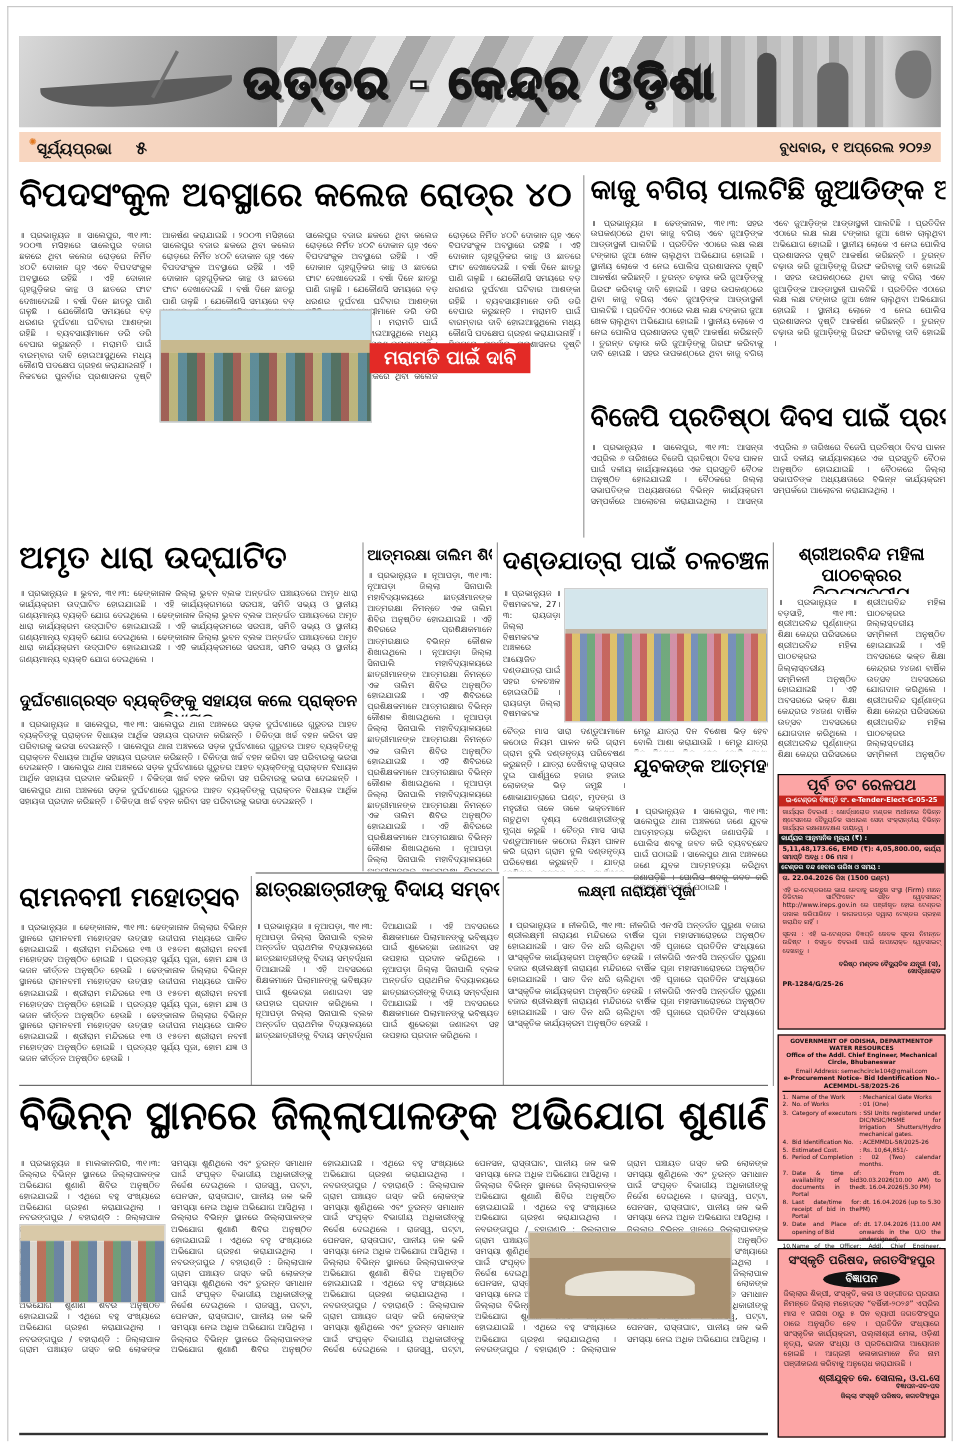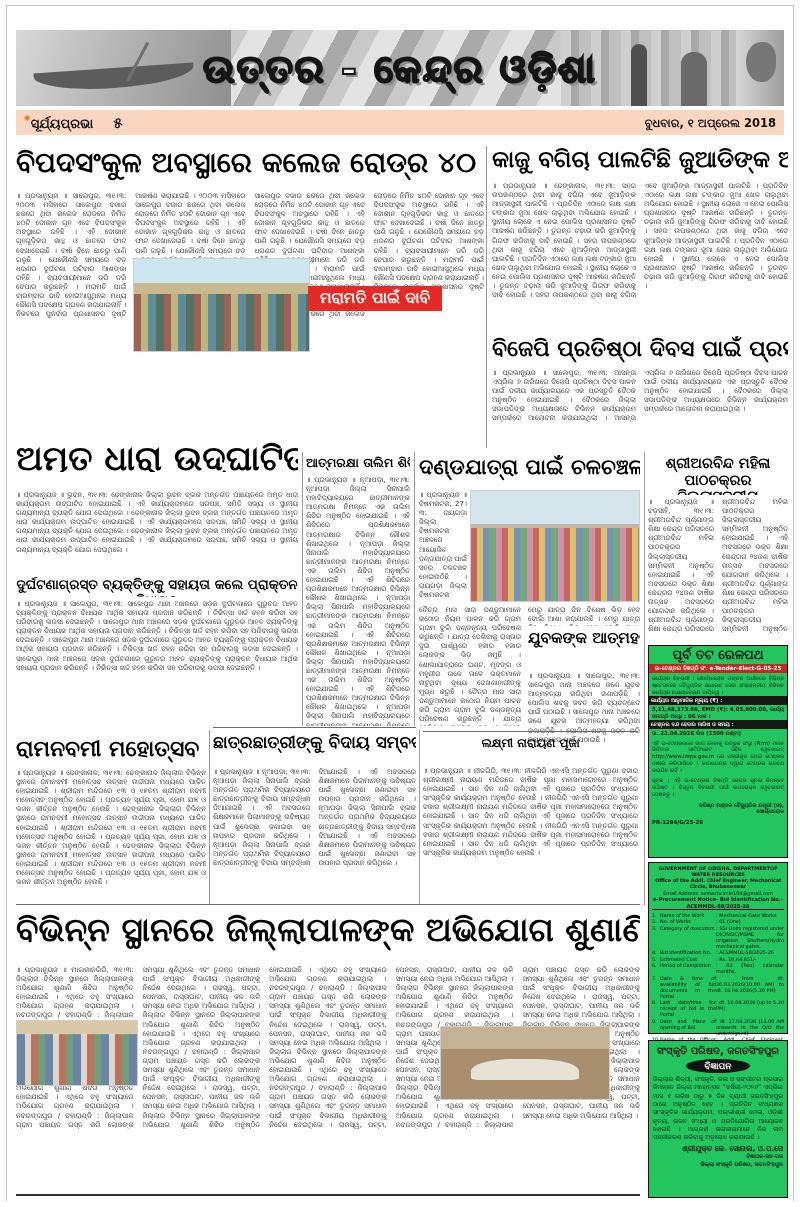--- a/index.html
+++ b/index.html
@@ -51,21 +51,21 @@
       background:repeating-linear-gradient(90deg,rgba(200,50,50,.6) 0 6px,rgba(240,200,70,.6) 6px 12px,rgba(70,120,200,.6) 12px 18px,rgba(60,160,100,.6) 18px 25px,rgba(220,120,170,.6) 25px 31px)}
   .ph-group{background:linear-gradient(#d9c9a8 0 22%,#b3a78c 22% 100%)}
   .ph-group::after{content:"";position:absolute;left:0;top:20%;width:100%;height:80%;
       background:repeating-linear-gradient(90deg,rgba(60,110,180,.6) 0 8px,rgba(235,235,235,.7) 8px 14px,rgba(190,80,60,.6) 14px 21px,rgba(70,150,110,.6) 21px 28px)}
   .ph-meet{background:linear-gradient(#c4b294 0 30%,#a78f6f 30% 100%)}
   .ph-meet::after{content:"";position:absolute;left:18%;top:45%;width:64%;height:28%;
       background:#e7e2d6;border-radius:40% 40% 10% 10%/60% 60% 10% 10%}
   .badge-red{background:#e32a26;color:#fff;font-weight:bold;text-align:center;
       font-size:15.5px;line-height:25px;white-space:nowrap;overflow:hidden}
   
-  .boxed{border:1px solid #000;background:#22c55e;box-sizing:border-box}
+  .boxed{border:1px solid #000;background:#fca5a5;box-sizing:border-box}
   .rail{font-size:5.4px;line-height:1.25;text-align:justify;padding:2px 3px}
   .rail-title{font-size:13px;font-weight:bold;text-align:center;white-space:nowrap;overflow:hidden;padding:1px 0}
   .redbar{background:#c6261f;color:#fff;font-weight:bold;font-size:5.6px;text-align:center;
       line-height:9px;white-space:nowrap;overflow:hidden}
   .blkbar{background:#161616;color:#fff;font-weight:bold;font-size:5.4px;line-height:8.5px;
       padding:0 2px;white-space:nowrap;overflow:hidden}
   .sig{text-align:right;font-weight:bold}
   .notice{font-size:4.9px;line-height:1.22;padding:2px 3px;text-align:justify}
   .notice .ttl{font-weight:bold;text-align:center;font-size:4.9px;line-height:1.25}
   .notice .bid{font-weight:bold;text-align:center;border-bottom:1px solid #000;margin:1px 0 2px;font-size:5.1px}
@@ -98,21 +98,21 @@
     <div class="abs b-fig2"></div>
   </div>
   <div class="abs b-face">
     <div class="abs b-head"></div>
   </div>
 </div>
 <div class="abs banner-title">ଉତ୍ତର - କେନ୍ଦ୍ର ଓଡ଼ିଶା</div>
 
 <div class="abs datebar">
   <span class="masthead"><span class="sun">✺</span><span>ସୂର୍ଯ୍ୟପ୍ରଭା</span><span class="pageno">୫</span></span>
-  <span class="dateline-top">ବୁଧବାର, ୧ ଅପ୍ରେଲ 2018</span>
+  <span class="dateline-top">ବୁଧବାର, ୧ ଅପ୍ରେଲ ୨୦୨୬</span>
 </div>
 
 <div class="abs hl" style="left:16px;top:146px;width:468px;height:42px;font-size:28px">ବିପଦସଂକୁଳ ଅବସ୍ଥାରେ କଲେଜ ରୋଡ୍‌ର ୪୦ ଦୋକାନ ଗୃହ</div>
 <div class="abs bt cols4" style="left:16px;top:192px;width:468px;height:256px">
   <b class="dl">॥ ପ୍ରଭାନ୍ୟୁଜ ॥ ସାଲେପୁର, ୩୧।୩:</b>
   <span>୨୦୦୩ ମସିହାରେ ସାଲେପୁର ବଜାର ଛକରେ ଥିବା କଲେଜ ରୋଡ଼ରେ ନିର୍ମିତ ୪୦ଟି ଦୋକାନ ଗୃହ ଏବେ ବିପଦସଂକୁଳ ଅବସ୍ଥାରେ ରହିଛି । ଏହି ଦୋକାନ ଗୃହଗୁଡ଼ିକର କାନ୍ଥ ଓ ଛାତରେ ଫାଟ ଦେଖାଦେଇଛି । ବର୍ଷା ଦିନେ ଛାତରୁ ପାଣି ଗଳୁଛି । ଯେକୌଣସି ସମୟରେ ବଡ଼ ଧରଣର ଦୁର୍ଘଟଣା ଘଟିବାର ଆଶଙ୍କା ରହିଛି । ବ୍ୟବସାୟୀମାନେ ଡରି ଡରି ବେପାର କରୁଛନ୍ତି । ମରାମତି ପାଇଁ ବାରମ୍ବାର ଦାବି ହୋଇଆସୁଥିଲେ ମଧ୍ୟ କୌଣସି ପଦକ୍ଷେପ ଗ୍ରହଣ କରାଯାଇନାହିଁ । ନିକଟରେ ପୁନର୍ବାର ପ୍ରଶାସନର ଦୃଷ୍ଟି ଆକର୍ଷଣ କରାଯାଇଛି । ୨୦୦୩ ମସିହାରେ ସାଲେପୁର ବଜାର ଛକରେ ଥିବା କଲେଜ ରୋଡ଼ରେ ନିର୍ମିତ ୪୦ଟି ଦୋକାନ ଗୃହ ଏବେ ବିପଦସଂକୁଳ ଅବସ୍ଥାରେ ରହିଛି । ଏହି ଦୋକାନ ଗୃହଗୁଡ଼ିକର କାନ୍ଥ ଓ ଛାତରେ ଫାଟ ଦେଖାଦେଇଛି । ବର୍ଷା ଦିନେ ଛାତରୁ ପାଣି ଗଳୁଛି । ଯେକୌଣସି ସମୟରେ ବଡ଼ ଧରଣର ଦୁର୍ଘଟଣା ଘଟିବାର ଆଶଙ୍କା ରହିଛି । ବ୍ୟବସାୟୀମାନେ ଡରି ଡରି ବେପାର କରୁଛନ୍ତି । ମରାମତି ପାଇଁ ବାରମ୍ବାର ଦାବି ହୋଇଆସୁଥିଲେ ମଧ୍ୟ କୌଣସି ପଦକ୍ଷେପ ଗ୍ରହଣ କରାଯାଇନାହିଁ । ନିକଟରେ ପୁନର୍ବାର ପ୍ରଶାସନର ଦୃଷ୍ଟି ଆକର୍ଷଣ କରାଯାଇଛି । ୨୦୦୩ ମସିହାରେ ସାଲେପୁର ବଜାର ଛକରେ ଥିବା କଲେଜ ରୋଡ଼ରେ ନିର୍ମିତ ୪୦ଟି ଦୋକାନ ଗୃହ ଏବେ ବିପଦସଂକୁଳ ଅବସ୍ଥାରେ ରହିଛି । ଏହି ଦୋକାନ ଗୃହଗୁଡ଼ିକର କାନ୍ଥ ଓ ଛାତରେ ଫାଟ ଦେଖାଦେଇଛି । ବର୍ଷା ଦିନେ ଛାତରୁ ପାଣି ଗଳୁଛି । ଯେକୌଣସି ସମୟରେ ବଡ଼ ଧରଣର ଦୁର୍ଘଟଣା ଘଟିବାର ଆଶଙ୍କା ରହିଛି । ବ୍ୟବସାୟୀମାନେ ଡରି ଡରି ବେପାର କରୁଛନ୍ତି । ମରାମତି ପାଇଁ ବାରମ୍ବାର ଦାବି ହୋଇଆସୁଥିଲେ ମଧ୍ୟ କୌଣସି ପଦକ୍ଷେପ ଗ୍ରହଣ କରାଯାଇନାହିଁ । ନିକଟରେ ପୁନର୍ବାର ପ୍ରଶାସନର ଦୃଷ୍ଟି ଆକର୍ଷଣ କରାଯାଇଛି । ୨୦୦୩ ମସିହାରେ ସାଲେପୁର ବଜାର ଛକରେ ଥିବା କଲେଜ ରୋଡ଼ରେ ନିର୍ମିତ ୪୦ଟି ଦୋକାନ ଗୃହ ଏବେ ବିପଦସଂକୁଳ ଅବସ୍ଥାରେ ରହିଛି । ଏହି ଦୋକାନ ଗୃହଗୁଡ଼ିକର କାନ୍ଥ ଓ ଛାତରେ ଫାଟ ଦେଖାଦେଇଛି । ବର୍ଷା ଦିନେ ଛାତରୁ ପାଣି ଗଳୁଛି । ଯେକୌଣସି ସମୟରେ ବଡ଼ ଧରଣର ଦୁର୍ଘଟଣା ଘଟିବାର ଆଶଙ୍କା ରହିଛି । ବ୍ୟବସାୟୀମାନେ ଡରି ଡରି ବେପାର କରୁଛନ୍ତି । ମରାମତି ପାଇଁ ବାରମ୍ବାର ଦାବି ହୋଇଆସୁଥିଲେ ମଧ୍ୟ କୌଣସି ପଦକ୍ଷେପ ଗ୍ରହଣ କରାଯାଇନାହିଁ । ନିକଟରେ ପୁନର୍ବାର ପ୍ରଶାସନର ଦୃଷ୍ଟି ଆକର୍ଷଣ କରାଯାଇଛି ।</span>
 </div>
 <div class="abs ph ph-shops" style="left:133px;top:258px;width:177px;height:94px"></div>
 <div class="abs badge-red" style="left:308px;top:286px;width:134px;height:25px">ମରାମତି ପାଇଁ ଦାବି</div>
 
@@ -123,21 +123,21 @@
   <b class="dl">॥ ପ୍ରଭାନ୍ୟୁଜ ॥ ଢେଙ୍କାନାଳ, ୩୧।୩:</b>
   <span>ସହର ଉପକଣ୍ଠରେ ଥିବା କାଜୁ ବଗିଚା ଏବେ ଜୁଆଡ଼ିଙ୍କ ଆଡ୍ଡାସ୍ଥଳୀ ପାଲଟିଛି । ପ୍ରତିଦିନ ଏଠାରେ ଲକ୍ଷ ଲକ୍ଷ ଟଙ୍କାର ଜୁଆ ଖେଳ ଚାଲୁଥିବା ଅଭିଯୋଗ ହୋଇଛି । ସ୍ଥାନୀୟ ଲୋକେ ଏ ନେଇ ପୋଲିସ ପ୍ରଶାସନର ଦୃଷ୍ଟି ଆକର୍ଷଣ କରିଛନ୍ତି । ତୁରନ୍ତ ଚଢ଼ାଉ କରି ଜୁଆଡ଼ିଙ୍କୁ ଗିରଫ କରିବାକୁ ଦାବି ହୋଇଛି । ସହର ଉପକଣ୍ଠରେ ଥିବା କାଜୁ ବଗିଚା ଏବେ ଜୁଆଡ଼ିଙ୍କ ଆଡ୍ଡାସ୍ଥଳୀ ପାଲଟିଛି । ପ୍ରତିଦିନ ଏଠାରେ ଲକ୍ଷ ଲକ୍ଷ ଟଙ୍କାର ଜୁଆ ଖେଳ ଚାଲୁଥିବା ଅଭିଯୋଗ ହୋଇଛି । ସ୍ଥାନୀୟ ଲୋକେ ଏ ନେଇ ପୋଲିସ ପ୍ରଶାସନର ଦୃଷ୍ଟି ଆକର୍ଷଣ କରିଛନ୍ତି । ତୁରନ୍ତ ଚଢ଼ାଉ କରି ଜୁଆଡ଼ିଙ୍କୁ ଗିରଫ କରିବାକୁ ଦାବି ହୋଇଛି । ସହର ଉପକଣ୍ଠରେ ଥିବା କାଜୁ ବଗିଚା ଏବେ ଜୁଆଡ଼ିଙ୍କ ଆଡ୍ଡାସ୍ଥଳୀ ପାଲଟିଛି । ପ୍ରତିଦିନ ଏଠାରେ ଲକ୍ଷ ଲକ୍ଷ ଟଙ୍କାର ଜୁଆ ଖେଳ ଚାଲୁଥିବା ଅଭିଯୋଗ ହୋଇଛି । ସ୍ଥାନୀୟ ଲୋକେ ଏ ନେଇ ପୋଲିସ ପ୍ରଶାସନର ଦୃଷ୍ଟି ଆକର୍ଷଣ କରିଛନ୍ତି । ତୁରନ୍ତ ଚଢ଼ାଉ କରି ଜୁଆଡ଼ିଙ୍କୁ ଗିରଫ କରିବାକୁ ଦାବି ହୋଇଛି । ସହର ଉପକଣ୍ଠରେ ଥିବା କାଜୁ ବଗିଚା ଏବେ ଜୁଆଡ଼ିଙ୍କ ଆଡ୍ଡାସ୍ଥଳୀ ପାଲଟିଛି । ପ୍ରତିଦିନ ଏଠାରେ ଲକ୍ଷ ଲକ୍ଷ ଟଙ୍କାର ଜୁଆ ଖେଳ ଚାଲୁଥିବା ଅଭିଯୋଗ ହୋଇଛି । ସ୍ଥାନୀୟ ଲୋକେ ଏ ନେଇ ପୋଲିସ ପ୍ରଶାସନର ଦୃଷ୍ଟି ଆକର୍ଷଣ କରିଛନ୍ତି । ତୁରନ୍ତ ଚଢ଼ାଉ କରି ଜୁଆଡ଼ିଙ୍କୁ ଗିରଫ କରିବାକୁ ଦାବି ହୋଇଛି ।</span>
 </div>
 
 <div class="abs hl" style="left:492px;top:336px;width:296px;height:30px;font-size:22px">ବିଜେପି ପ୍ରତିଷ୍ଠା ଦିବସ ପାଇଁ ପ୍ରସ୍ତୁତି ବୈଠକ</div>
 <div class="abs bt cols2" style="left:492px;top:369px;width:296px;height:79px">
   <b class="dl">॥ ପ୍ରଭାନ୍ୟୁଜ ॥ ସାଲେପୁର, ୩୧।୩:</b>
   <span>ଆସନ୍ତା ଏପ୍ରିଲ ୬ ତାରିଖରେ ବିଜେପି ପ୍ରତିଷ୍ଠା ଦିବସ ପାଳନ ପାଇଁ ଦଳୀୟ କାର୍ଯ୍ୟାଳୟରେ ଏକ ପ୍ରସ୍ତୁତି ବୈଠକ ଅନୁଷ୍ଠିତ ହୋଇଯାଇଛି । ବୈଠକରେ ଜିଲ୍ଲା ସଭାପତିଙ୍କ ଅଧ୍ୟକ୍ଷତାରେ ବିଭିନ୍ନ କାର୍ଯ୍ୟକ୍ରମ ସମ୍ପର୍କରେ ଆଲୋଚନା କରାଯାଇଥିଲା । ଆସନ୍ତା ଏପ୍ରିଲ ୬ ତାରିଖରେ ବିଜେପି ପ୍ରତିଷ୍ଠା ଦିବସ ପାଳନ ପାଇଁ ଦଳୀୟ କାର୍ଯ୍ୟାଳୟରେ ଏକ ପ୍ରସ୍ତୁତି ବୈଠକ ଅନୁଷ୍ଠିତ ହୋଇଯାଇଛି । ବୈଠକରେ ଜିଲ୍ଲା ସଭାପତିଙ୍କ ଅଧ୍ୟକ୍ଷତାରେ ବିଭିନ୍ନ କାର୍ଯ୍ୟକ୍ରମ ସମ୍ପର୍କରେ ଆଲୋଚନା କରାଯାଇଥିଲା ।</span>
 </div>
 
-<div class="abs hl" style="left:16px;top:438px;width:282px;height:34px;font-size:34px">ଅମୃତ ଧାରା ଉଦ୍‌ଘାଟିତ</div>
+<div class="abs hl" style="left:16px;top:450px;width:282px;height:34px;font-size:26px">ଅମୃତ ଧାରା ଉଦ୍‌ଘାଟିତ</div>
 <div class="abs bt" style="left:16px;top:491px;width:282px;height:82px">
   <b class="dl">॥ ପ୍ରଭାନ୍ୟୁଜ ॥ ଭୁବନ, ୩୧।୩:</b>
   <span>ଢେଙ୍କାନାଳ ଜିଲ୍ଲା ଭୁବନ ବ୍ଲକ ଅନ୍ତର୍ଗତ ପଞ୍ଚାୟତରେ ଅମୃତ ଧାରା କାର୍ଯ୍ୟକ୍ରମ ଉଦ୍‌ଘାଟିତ ହୋଇଯାଇଛି । ଏହି କାର୍ଯ୍ୟକ୍ରମରେ ସରପଞ୍ଚ, ସମିତି ସଭ୍ୟ ଓ ସ୍ଥାନୀୟ ଗଣ୍ୟମାନ୍ୟ ବ୍ୟକ୍ତି ଯୋଗ ଦେଇଥିଲେ । ଢେଙ୍କାନାଳ ଜିଲ୍ଲା ଭୁବନ ବ୍ଲକ ଅନ୍ତର୍ଗତ ପଞ୍ଚାୟତରେ ଅମୃତ ଧାରା କାର୍ଯ୍ୟକ୍ରମ ଉଦ୍‌ଘାଟିତ ହୋଇଯାଇଛି । ଏହି କାର୍ଯ୍ୟକ୍ରମରେ ସରପଞ୍ଚ, ସମିତି ସଭ୍ୟ ଓ ସ୍ଥାନୀୟ ଗଣ୍ୟମାନ୍ୟ ବ୍ୟକ୍ତି ଯୋଗ ଦେଇଥିଲେ । ଢେଙ୍କାନାଳ ଜିଲ୍ଲା ଭୁବନ ବ୍ଲକ ଅନ୍ତର୍ଗତ ପଞ୍ଚାୟତରେ ଅମୃତ ଧାରା କାର୍ଯ୍ୟକ୍ରମ ଉଦ୍‌ଘାଟିତ ହୋଇଯାଇଛି । ଏହି କାର୍ଯ୍ୟକ୍ରମରେ ସରପଞ୍ଚ, ସମିତି ସଭ୍ୟ ଓ ସ୍ଥାନୀୟ ଗଣ୍ୟମାନ୍ୟ ବ୍ୟକ୍ତି ଯୋଗ ଦେଇଥିଲେ ।</span>
 </div>
 <div class="abs hl wrap c" style="left:16px;top:577px;width:282px;height:20px;font-size:13.5px">ଦୁର୍ଘଟଣାଗ୍ରସ୍ତ ବ୍ୟକ୍ତିଙ୍କୁ ସହାୟତା କଲେ ପ୍ରାକ୍ତନ ବିଧାୟକ</div>
 <div class="abs bt" style="left:16px;top:600px;width:282px;height:126px">
   <b class="dl">॥ ପ୍ରଭାନ୍ୟୁଜ ॥ ସାଲେପୁର, ୩୧।୩:</b>
   <span>ସାଲେପୁର ଥାନା ଅଞ୍ଚଳରେ ସଡ଼କ ଦୁର୍ଘଟଣାରେ ଗୁରୁତର ଆହତ ବ୍ୟକ୍ତିଙ୍କୁ ପ୍ରାକ୍ତନ ବିଧାୟକ ଆର୍ଥିକ ସହାୟତା ପ୍ରଦାନ କରିଛନ୍ତି । ଚିକିତ୍ସା ଖର୍ଚ୍ଚ ବହନ କରିବା ସହ ପରିବାରକୁ ଭରସା ଦେଇଛନ୍ତି । ସାଲେପୁର ଥାନା ଅଞ୍ଚଳରେ ସଡ଼କ ଦୁର୍ଘଟଣାରେ ଗୁରୁତର ଆହତ ବ୍ୟକ୍ତିଙ୍କୁ ପ୍ରାକ୍ତନ ବିଧାୟକ ଆର୍ଥିକ ସହାୟତା ପ୍ରଦାନ କରିଛନ୍ତି । ଚିକିତ୍ସା ଖର୍ଚ୍ଚ ବହନ କରିବା ସହ ପରିବାରକୁ ଭରସା ଦେଇଛନ୍ତି । ସାଲେପୁର ଥାନା ଅଞ୍ଚଳରେ ସଡ଼କ ଦୁର୍ଘଟଣାରେ ଗୁରୁତର ଆହତ ବ୍ୟକ୍ତିଙ୍କୁ ପ୍ରାକ୍ତନ ବିଧାୟକ ଆର୍ଥିକ ସହାୟତା ପ୍ରଦାନ କରିଛନ୍ତି । ଚିକିତ୍ସା ଖର୍ଚ୍ଚ ବହନ କରିବା ସହ ପରିବାରକୁ ଭରସା ଦେଇଛନ୍ତି । ସାଲେପୁର ଥାନା ଅଞ୍ଚଳରେ ସଡ଼କ ଦୁର୍ଘଟଣାରେ ଗୁରୁତର ଆହତ ବ୍ୟକ୍ତିଙ୍କୁ ପ୍ରାକ୍ତନ ବିଧାୟକ ଆର୍ଥିକ ସହାୟତା ପ୍ରଦାନ କରିଛନ୍ତି । ଚିକିତ୍ସା ଖର୍ଚ୍ଚ ବହନ କରିବା ସହ ପରିବାରକୁ ଭରସା ଦେଇଛନ୍ତି ।</span>
 </div>
 

